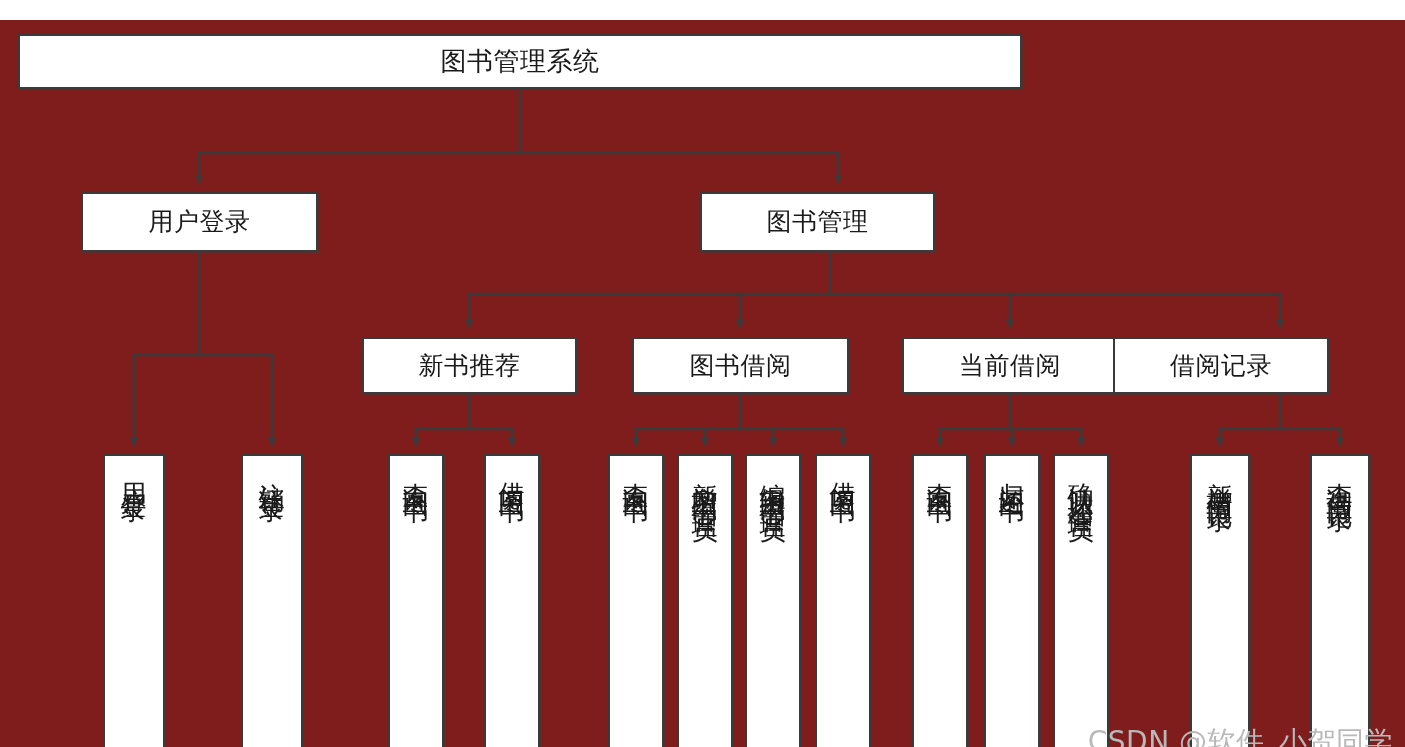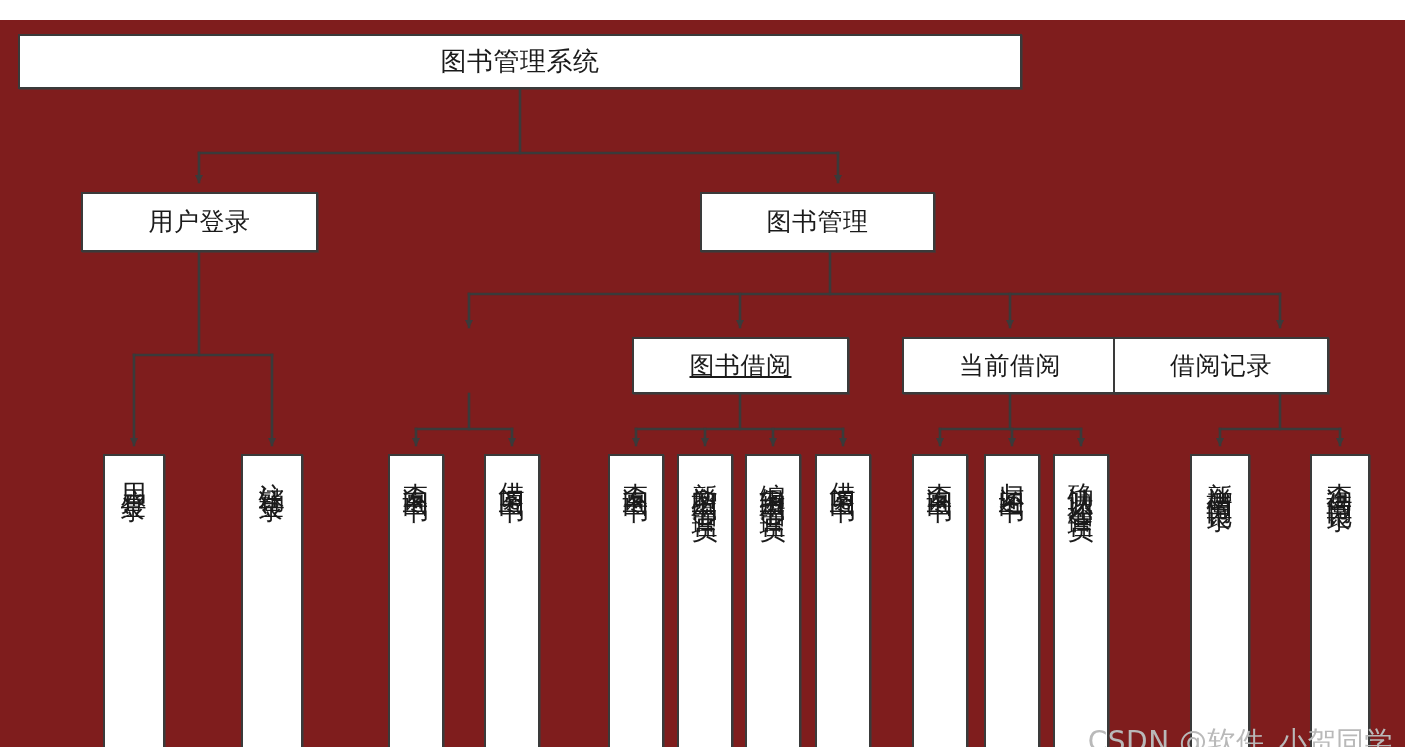--- a/index.html
+++ b/index.html
@@ -132,21 +132,24 @@
     <span class="node-label">图书管理系统</span>
   </div>
 
   <div class="node horizontal" style="left:81px; top:172px; width:237px; height:60px;">
     <span class="node-label">用户登录</span>
   </div>
   <div class="node horizontal" style="left:700px; top:172px; width:235px; height:60px;">
     <span class="node-label">图书管理</span>
   </div>
 
-  <div class="node horizontal" style="left:632px; top:317px; width:217px; height:57px;text-decoration:underline;">
+  <div class="node horizontal" style="left:362px; top:317px; width:215px; height:57px;">
+    <span class="node-label">新书推荐</span>
+  </div>
+  <div class="node horizontal" style="left:632px; top:317px; width:217px; height:57px;">
     <span class="node-label">图书借阅</span>
   </div>
   <div class="node horizontal" style="left:902px; top:317px; width:216px; height:57px;">
     <span class="node-label">当前借阅</span>
   </div>
   <div class="node horizontal" style="left:1113px; top:317px; width:216px; height:57px;">
     <span class="node-label">借阅记录</span>
   </div>
 
   <div class="node vertical" style="left:103px; top:434px; width:62px; height:301px;">

